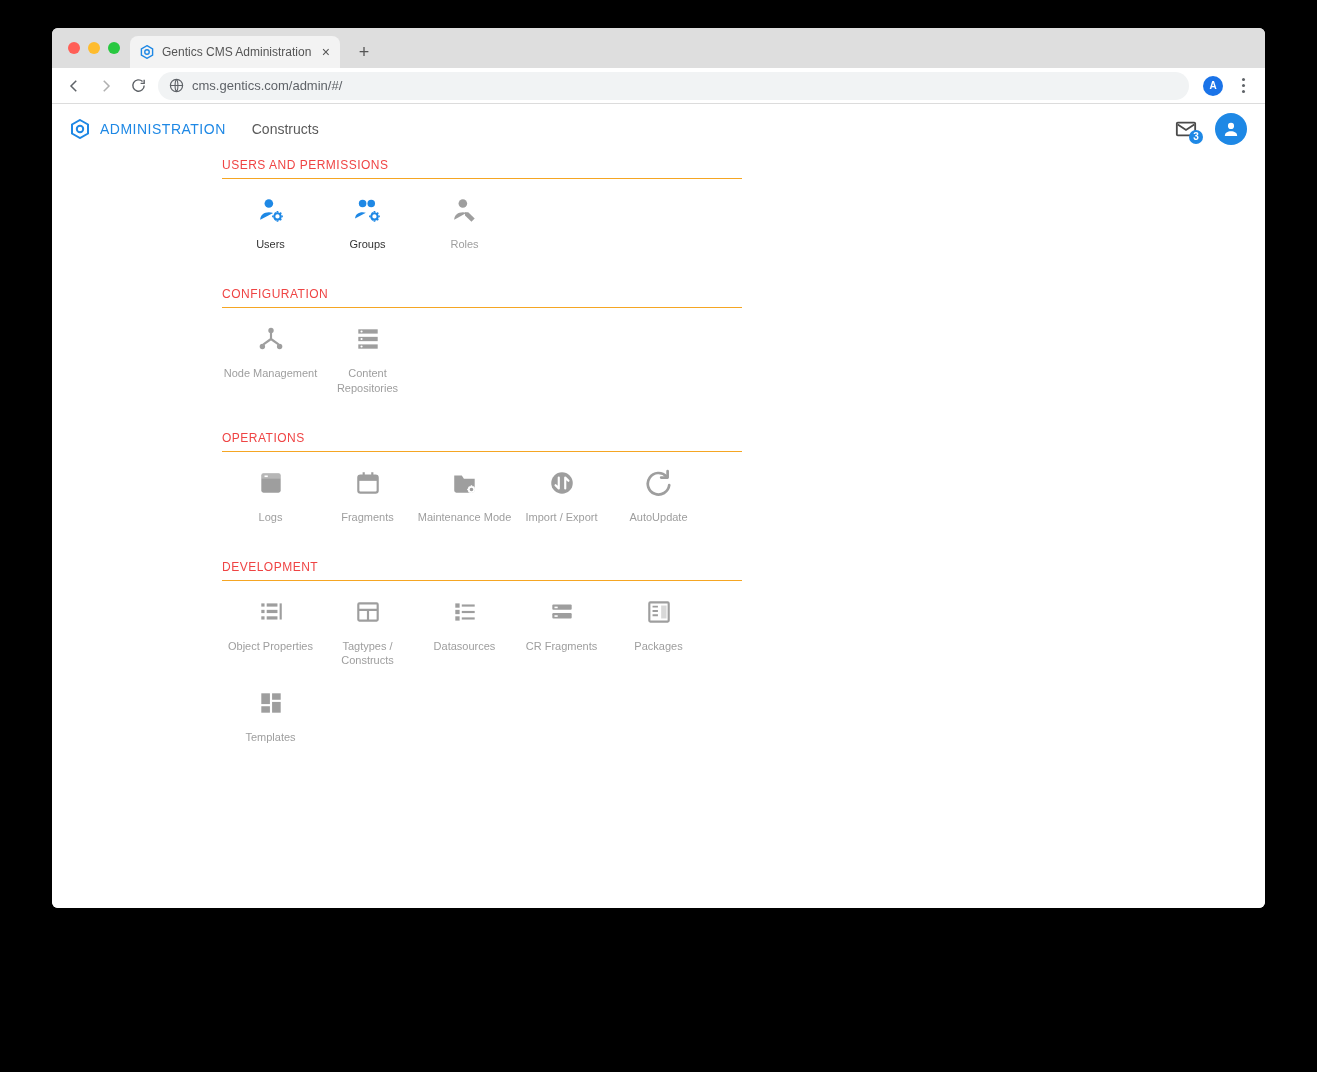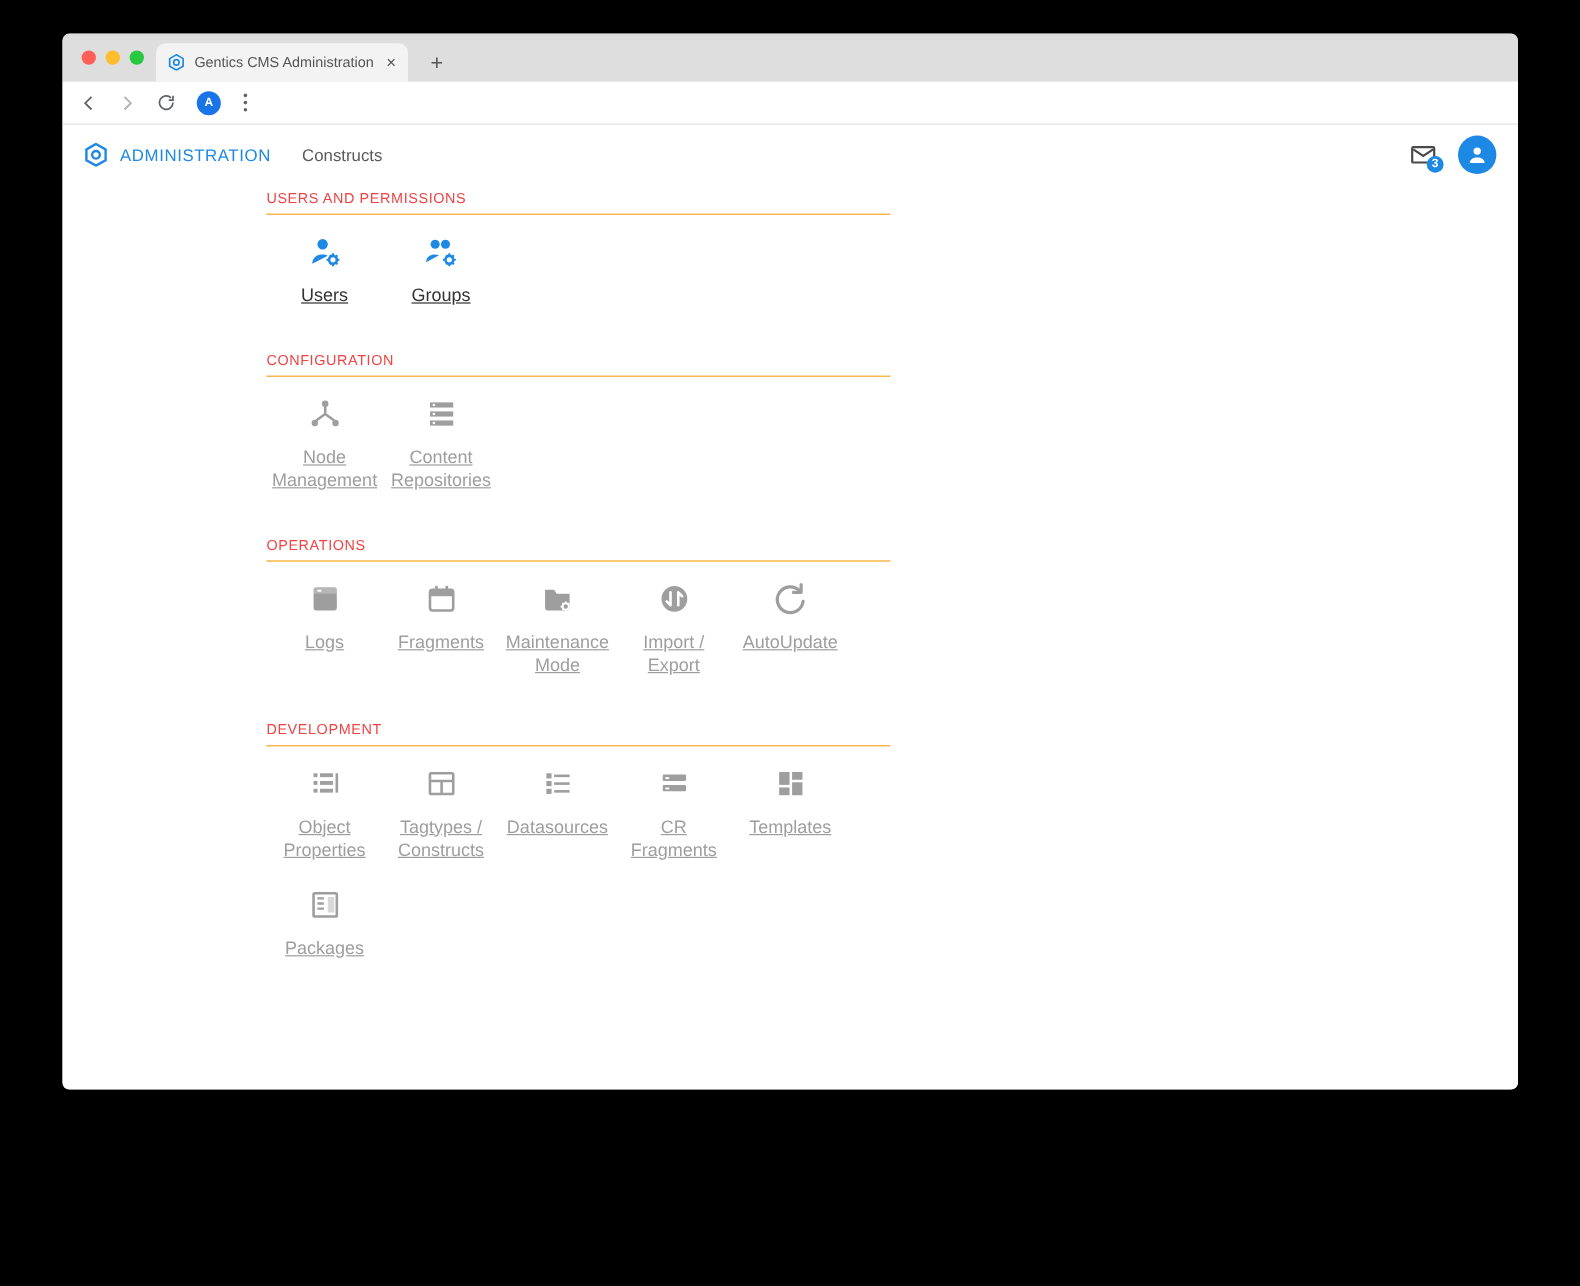--- a/index.html
+++ b/index.html
@@ -215,24 +215,23 @@
     margin-bottom: 18px;
   }
   .tile-icon {
     height: 34px;
     display:flex; align-items:center; justify-content:center;
     color: var(--grey-icon);
   }
   .tile.active .tile-icon { color: var(--blue); }
   .tile-label {
     margin-top: 10px;
-    font-size: 15px;
+    font-size: 11px;
     line-height: 1.3;
     color: var(--grey-text);
-    text-decoration: underline;
   }
   .tile.active .tile-label { color: #333; }
 
   svg { display:block; }
 </style>
 </head>
 <body>
 
 <svg width="0" height="0" style="position:absolute">
   <defs>
@@ -387,20 +386,28 @@
       <div class="nav-btn disabled">
         <svg width="18" height="18" viewBox="0 0 24 24" fill="none" stroke="currentColor" stroke-width="2">
             <path d="M9 5l7 7-7 7"></path>
           </svg>
       </div>
       <div class="nav-btn">
         <svg width="17" height="17" viewBox="0 0 24 24" fill="none" stroke="currentColor" stroke-width="2">
             <path d="M20 12a8 8 0 1 1-2.3-5.6"></path>
             <path d="M20 4v5h-5"></path>
           </svg>
+      </div>
+      <div class="url-bar">
+        <span class="url-secure">
+          <svg width="15" height="15" viewBox="0 0 16 16" style="color:#5f6368">
+              <use href="#ic-globe-sm"></use>
+            </svg>
+        </span>
+        <span>cms.gentics.com/admin/#/</span>
       </div>
       <div class="profile-dot">
         <span>A</span>
       </div>
       <div class="menu-dots">
         <span></span>
           <span></span>
           <span></span>
       </div>
     </div>
@@ -446,20 +453,28 @@
               <div class="tile-label">Users</div>
             </div>
             <div class="tile active">
               <div class="tile-icon">
                 <svg width="28" height="28" viewBox="0 0 26 26">
                   <use href="#ic-users-gear"></use>
                 </svg>
               </div>
               <div class="tile-label">Groups</div>
             </div>
+            <div class="tile">
+              <div class="tile-icon">
+                <svg width="28" height="28" viewBox="0 0 26 26">
+                  <use href="#ic-user-tag"></use>
+                </svg>
+              </div>
+              <div class="tile-label">Roles</div>
+            </div>
           </div>
           <div class="section-title">CONFIGURATION</div>
           <div class="tiles">
             <div class="tile">
               <div class="tile-icon">
                 <svg width="28" height="28" viewBox="0 0 26 26">
                   <use href="#ic-node"></use>
                 </svg>
               </div>
               <div class="tile-label">Node Management</div>
@@ -546,31 +561,31 @@
               <div class="tile-icon">
                 <svg width="28" height="28" viewBox="0 0 26 26">
                   <use href="#ic-rows"></use>
                 </svg>
               </div>
               <div class="tile-label">CR Fragments</div>
             </div>
             <div class="tile">
               <div class="tile-icon">
                 <svg width="28" height="28" viewBox="0 0 26 26">
+                  <use href="#ic-package"></use>
+                </svg>
+              </div>
+              <div class="tile-label">Packages</div>
+            </div>
+            <div class="tile">
+              <div class="tile-icon">
+                <svg width="28" height="28" viewBox="0 0 26 26">
                   <use href="#ic-dashboard"></use>
                 </svg>
               </div>
               <div class="tile-label">Templates</div>
-            </div>
-            <div class="tile">
-              <div class="tile-icon">
-                <svg width="28" height="28" viewBox="0 0 26 26">
-                  <use href="#ic-package"></use>
-                </svg>
-              </div>
-              <div class="tile-label">Packages</div>
             </div>
           </div>
         </div>
 
     </div>
   </div>
 </div>
 
 </body></html>

